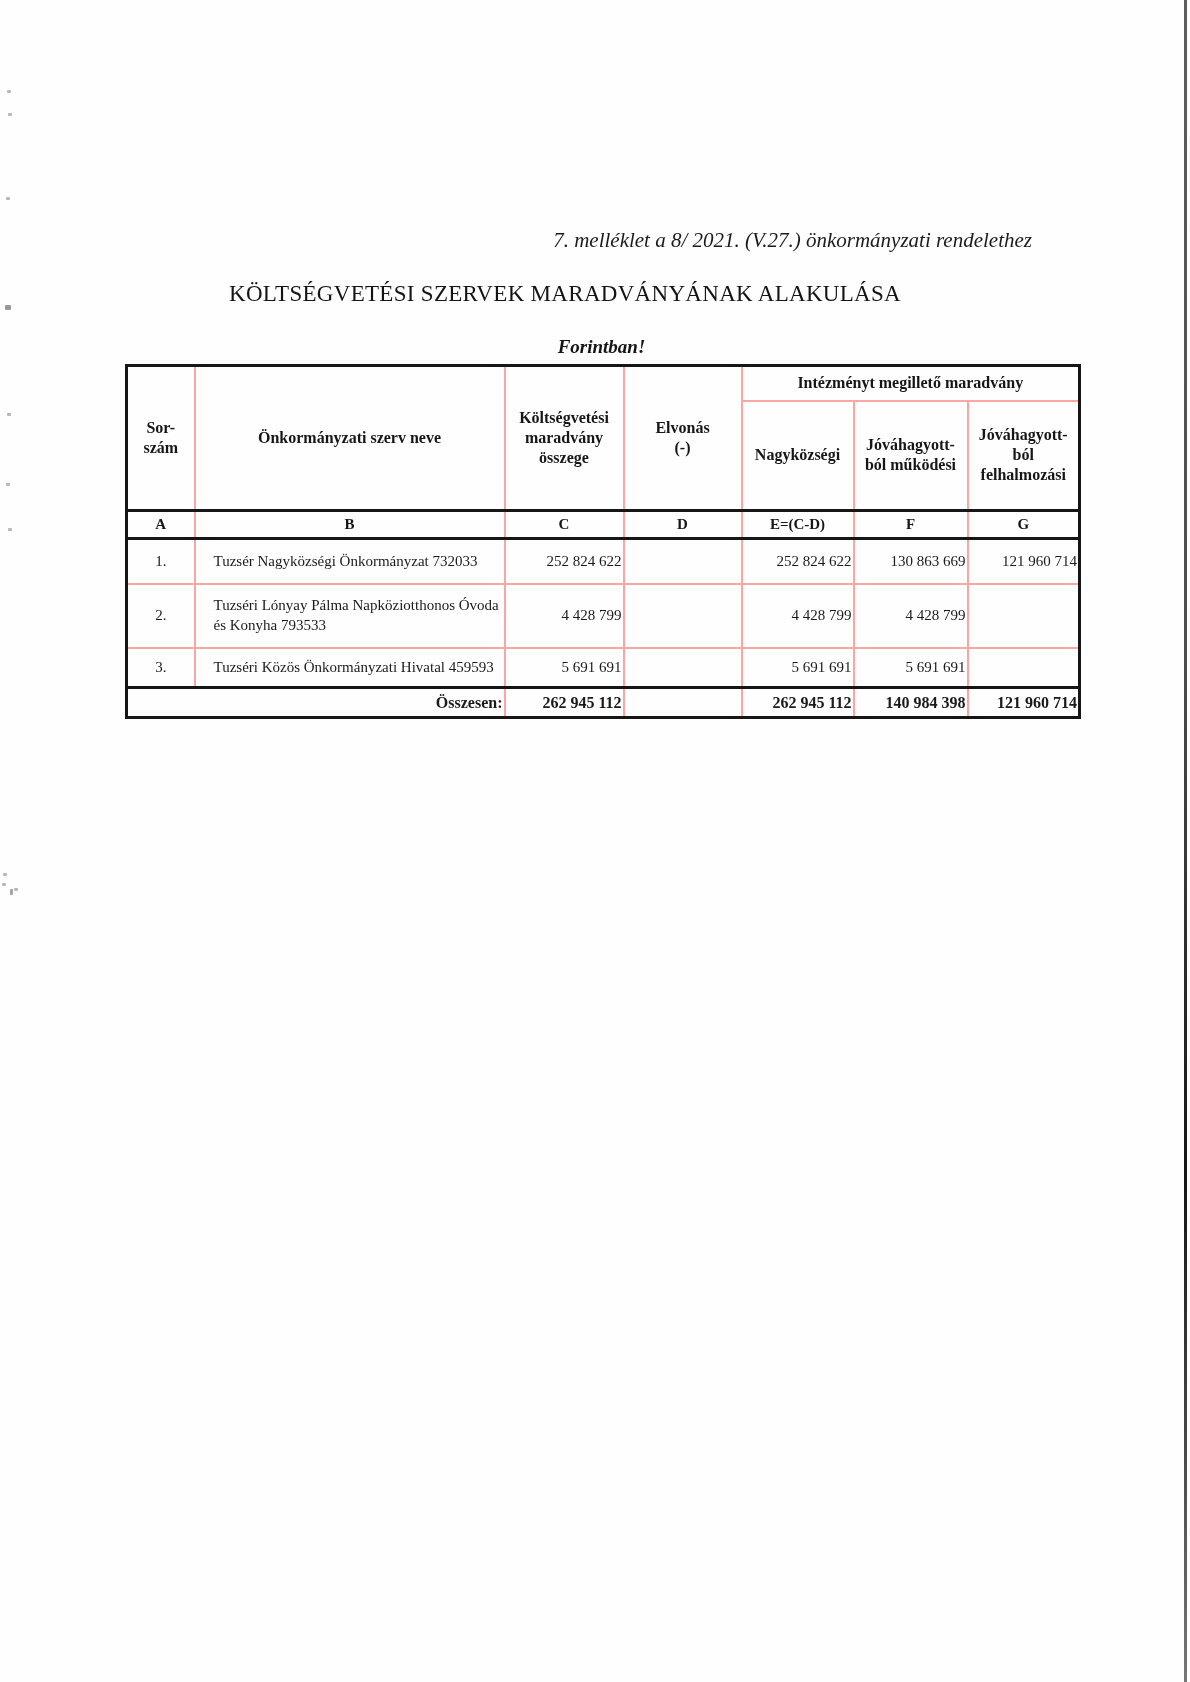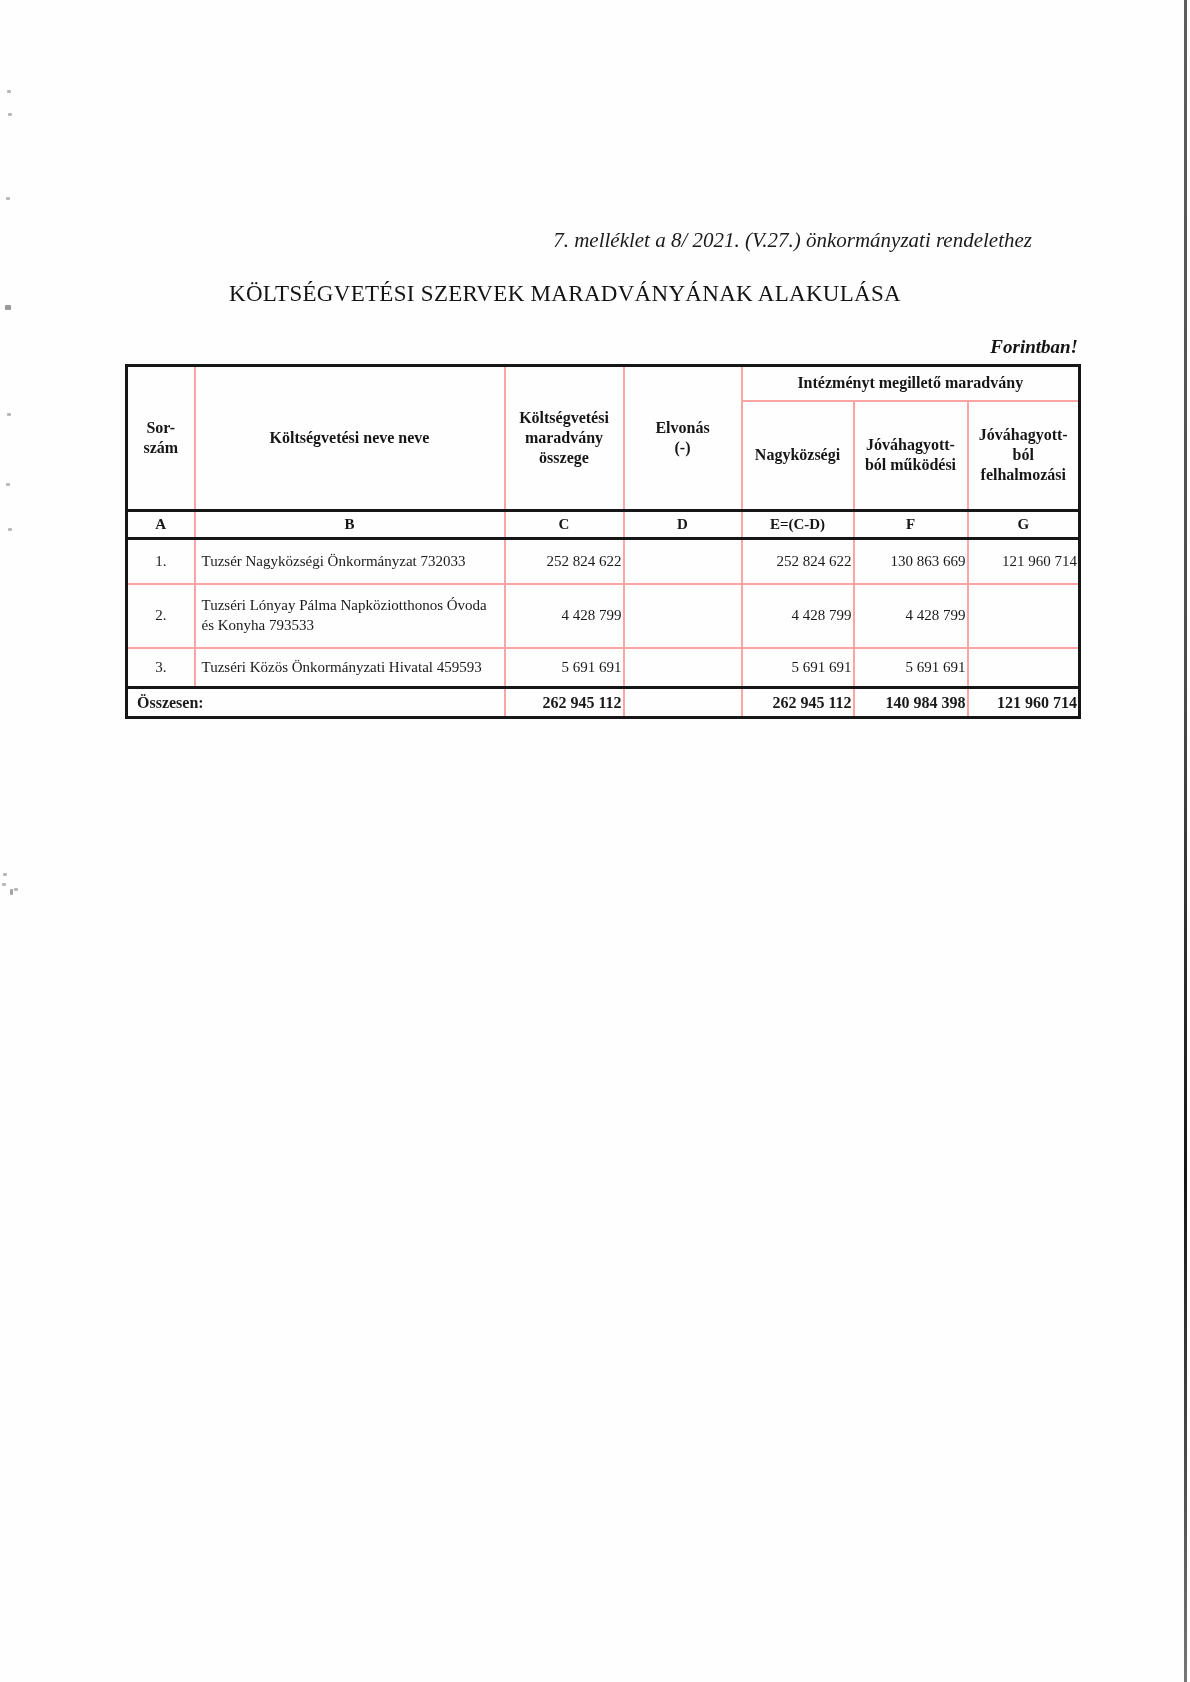--- a/index.html
+++ b/index.html
@@ -56,21 +56,21 @@
     font-size: 23px;
     font-weight: normal;
     letter-spacing: 0.3px;
     color: #141414;
   }
   .forintban {
     position: absolute;
     top: 336px;
     left: 125px;
     width: 953px;
-    text-align: right;
+    text-align: center;
     font-weight: bold;
     font-style: italic;
     font-size: 19px;
     color: #141414;
   }
   table.budget {
     position: absolute;
     top: 364px;
     left: 125px;
     width: 953px;
@@ -102,35 +102,35 @@
   tr.r3 { height: 40px; }
   tr.total-row { height: 30px; }
   table.budget td {
     font-size: 15px;
     color: #1a1a1a;
   }
   .pre { white-space: pre-line; }
   .num-col { text-align: center; }
   .name-col {
     text-align: left;
-    padding-left: 6px;
+    padding-left: 18px;
     padding-right: 4px;
     line-height: 1.3;
   }
   .val {
     text-align: right;
   }
   tr.total-row td {
     border-top: 3px solid #161616;
     font-weight: bold;
     font-size: 16px;
   }
   .total-label {
-    text-align: left;
-    padding-left: 9px;
+    text-align: right;
+    padding-left: 0;
   }
 </style>
 </head>
 <body>
 
 <div class="page">
 
   <div class="scan-line-right"></div>
   <div class="speck" style="left:7px; top:90px;"></div>
   <div class="speck" style="left:8px; top:113px;"></div>
@@ -155,21 +155,21 @@
       <col style="width:119px">
       <col style="width:118px">
       <col style="width:112px">
       <col style="width:114px">
       <col style="width:112px">
     </colgroup>
     <thead>
       <tr class="head-group">
         <th rowspan="2" class="pre">Sor-
 szám</th>
-        <th rowspan="2">Költségvetési neve neve</th>
+        <th rowspan="2">Önkormányzati szerv neve</th>
         <th rowspan="2" class="pre">Költségvetési
 maradvány
 összege</th>
         <th rowspan="2" class="pre">Elvonás
 (-)</th>
         <th colspan="3">Intézményt megillető maradvány</th>
       </tr>
       <tr class="head-sub">
         <th>Nagyközségi</th>
         <th class="pre">Jóváhagyott-

